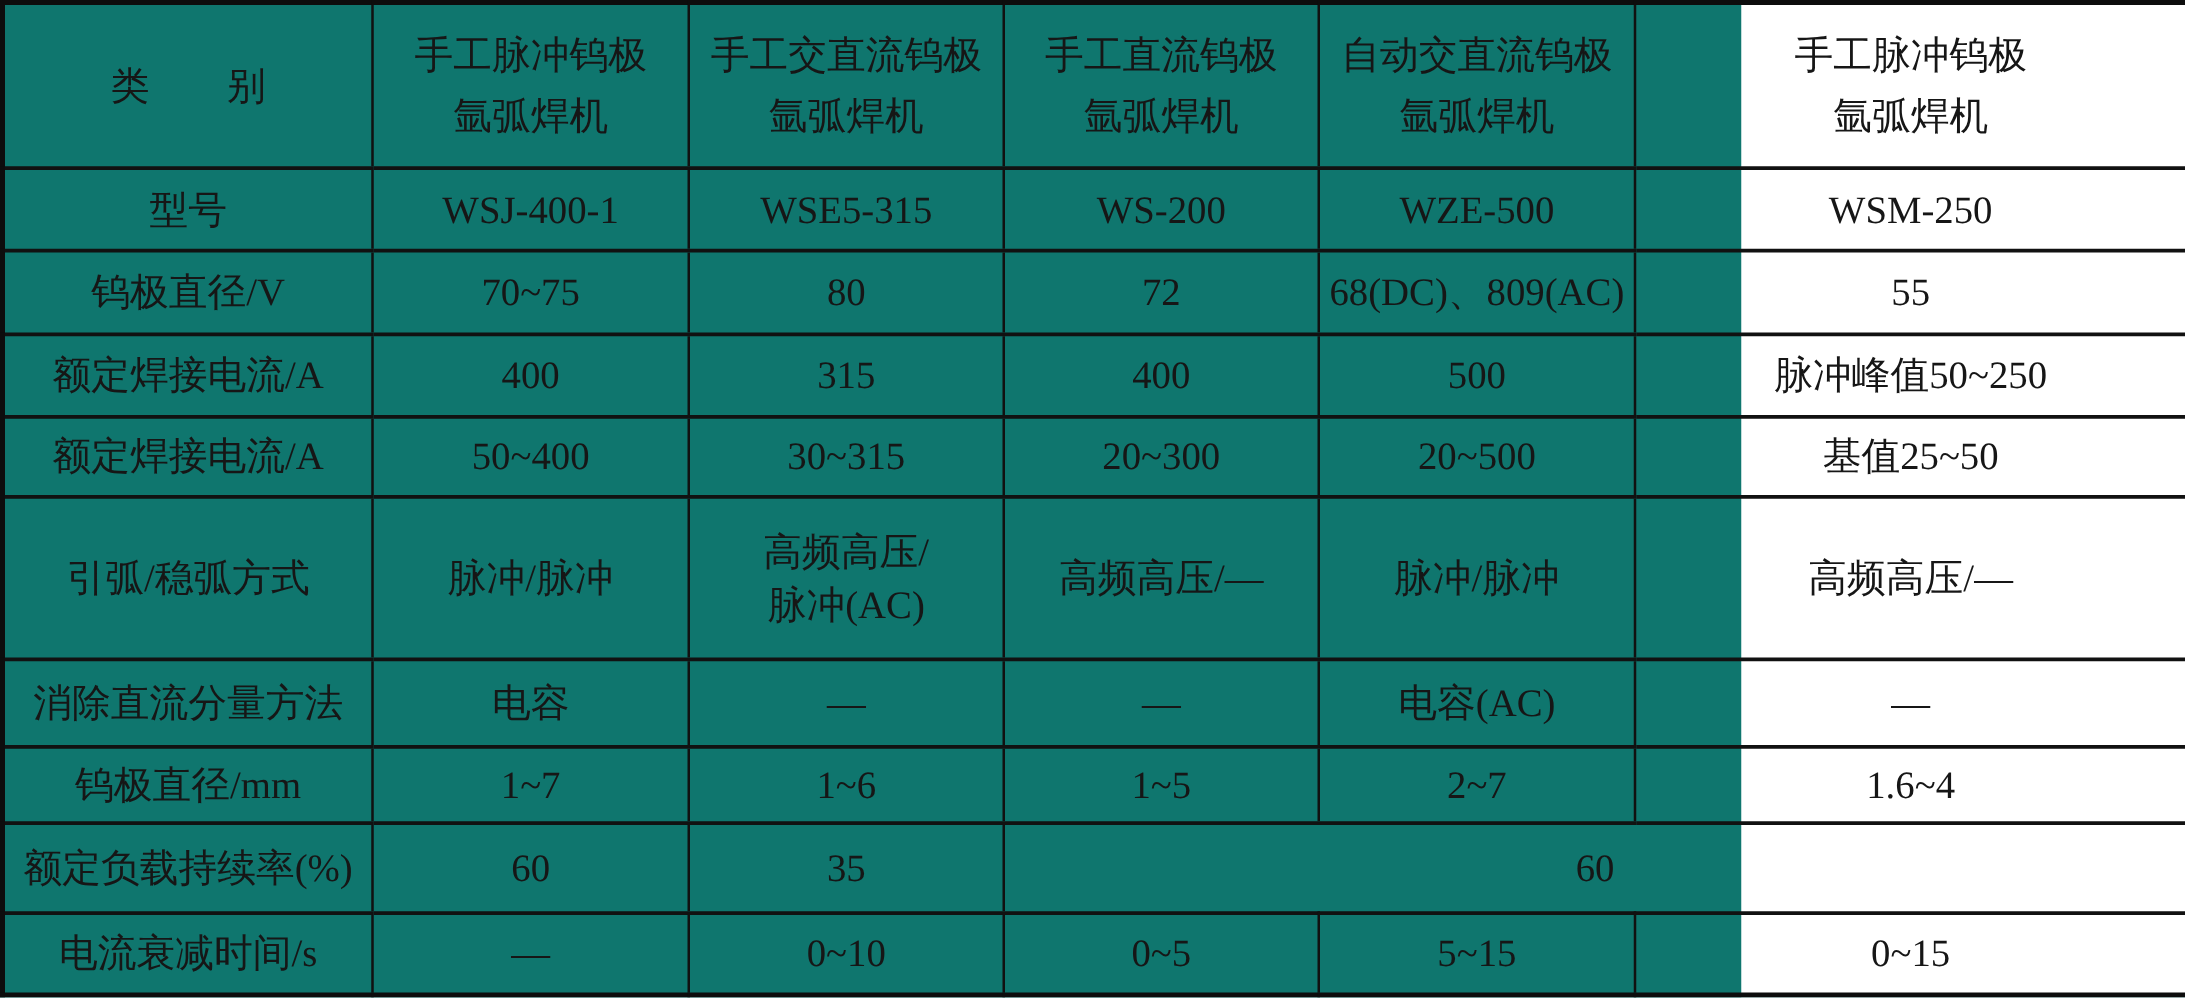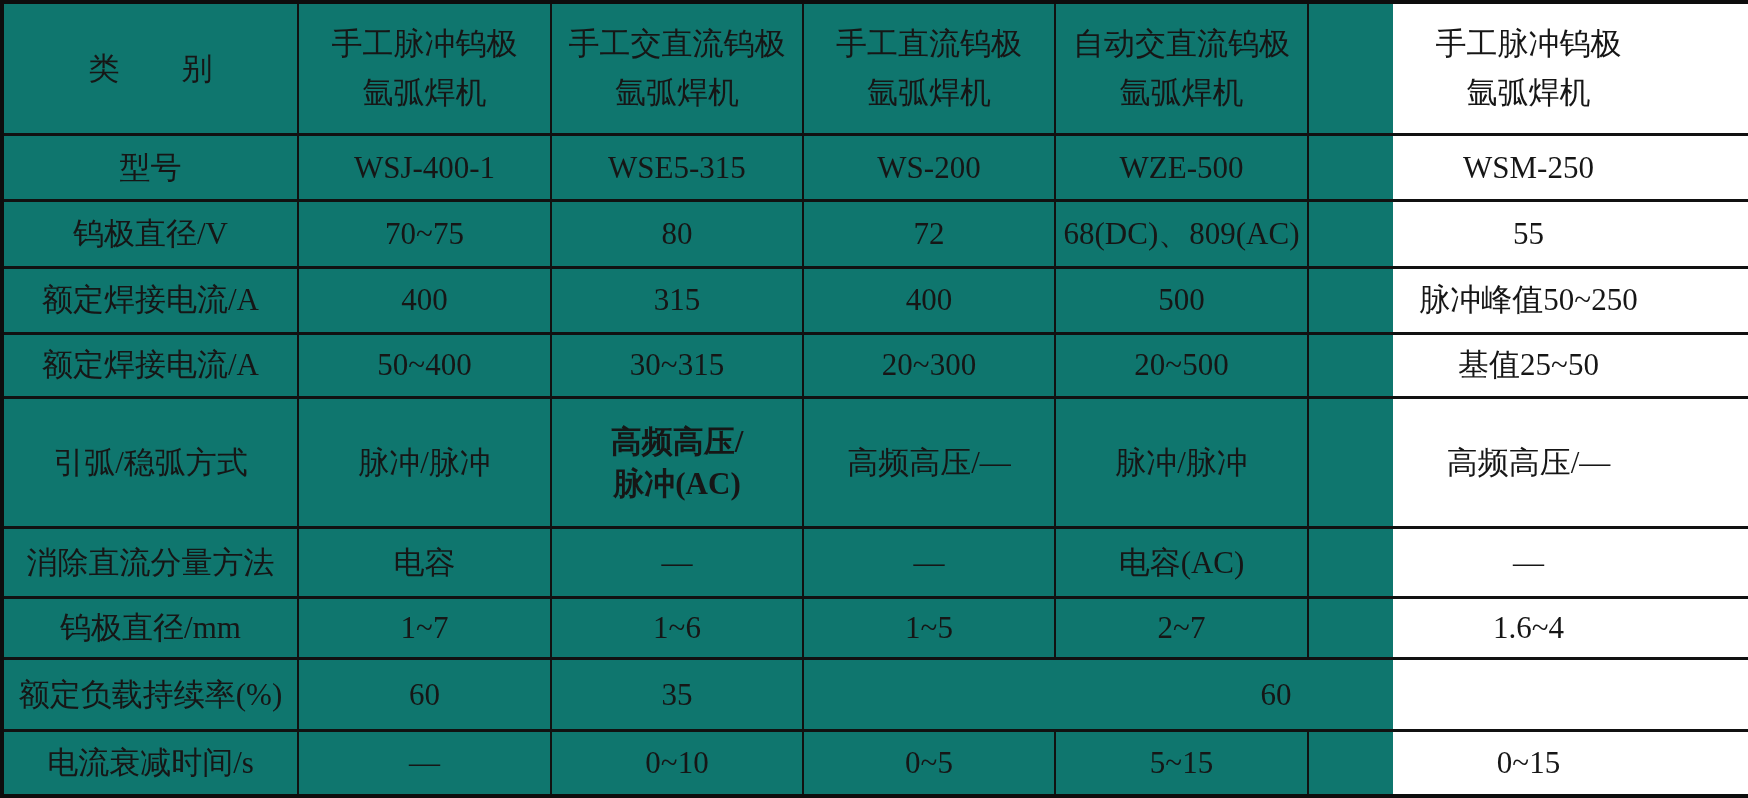--- a/index.html
+++ b/index.html
@@ -36,21 +36,21 @@
   }
   tr.r-header   { height: 132px; }
   tr.r-std      { height: 66px;  }
   tr.r-adjust   { height: 64px;  }
   tr.r-arc      { height: 130px; }
   tr.r-dc       { height: 69px;  }
   tr.r-dia      { height: 61px;  }
   tr.r-duty     { height: 72px;  }
   tr.r-decay    { height: 65px;  }
   .hdr-line { display: block; line-height: 1.55; }
-  .pre { white-space: pre-line; font-weight: bold; }
+  .pre { white-space: pre-line; }
 </style>
 </head>
 <body>
 
 <div class="page">
   <table class="spec">
     <colgroup>
       <col style="width:296px">
       <col style="width:253px">
       <col style="width:252px">

